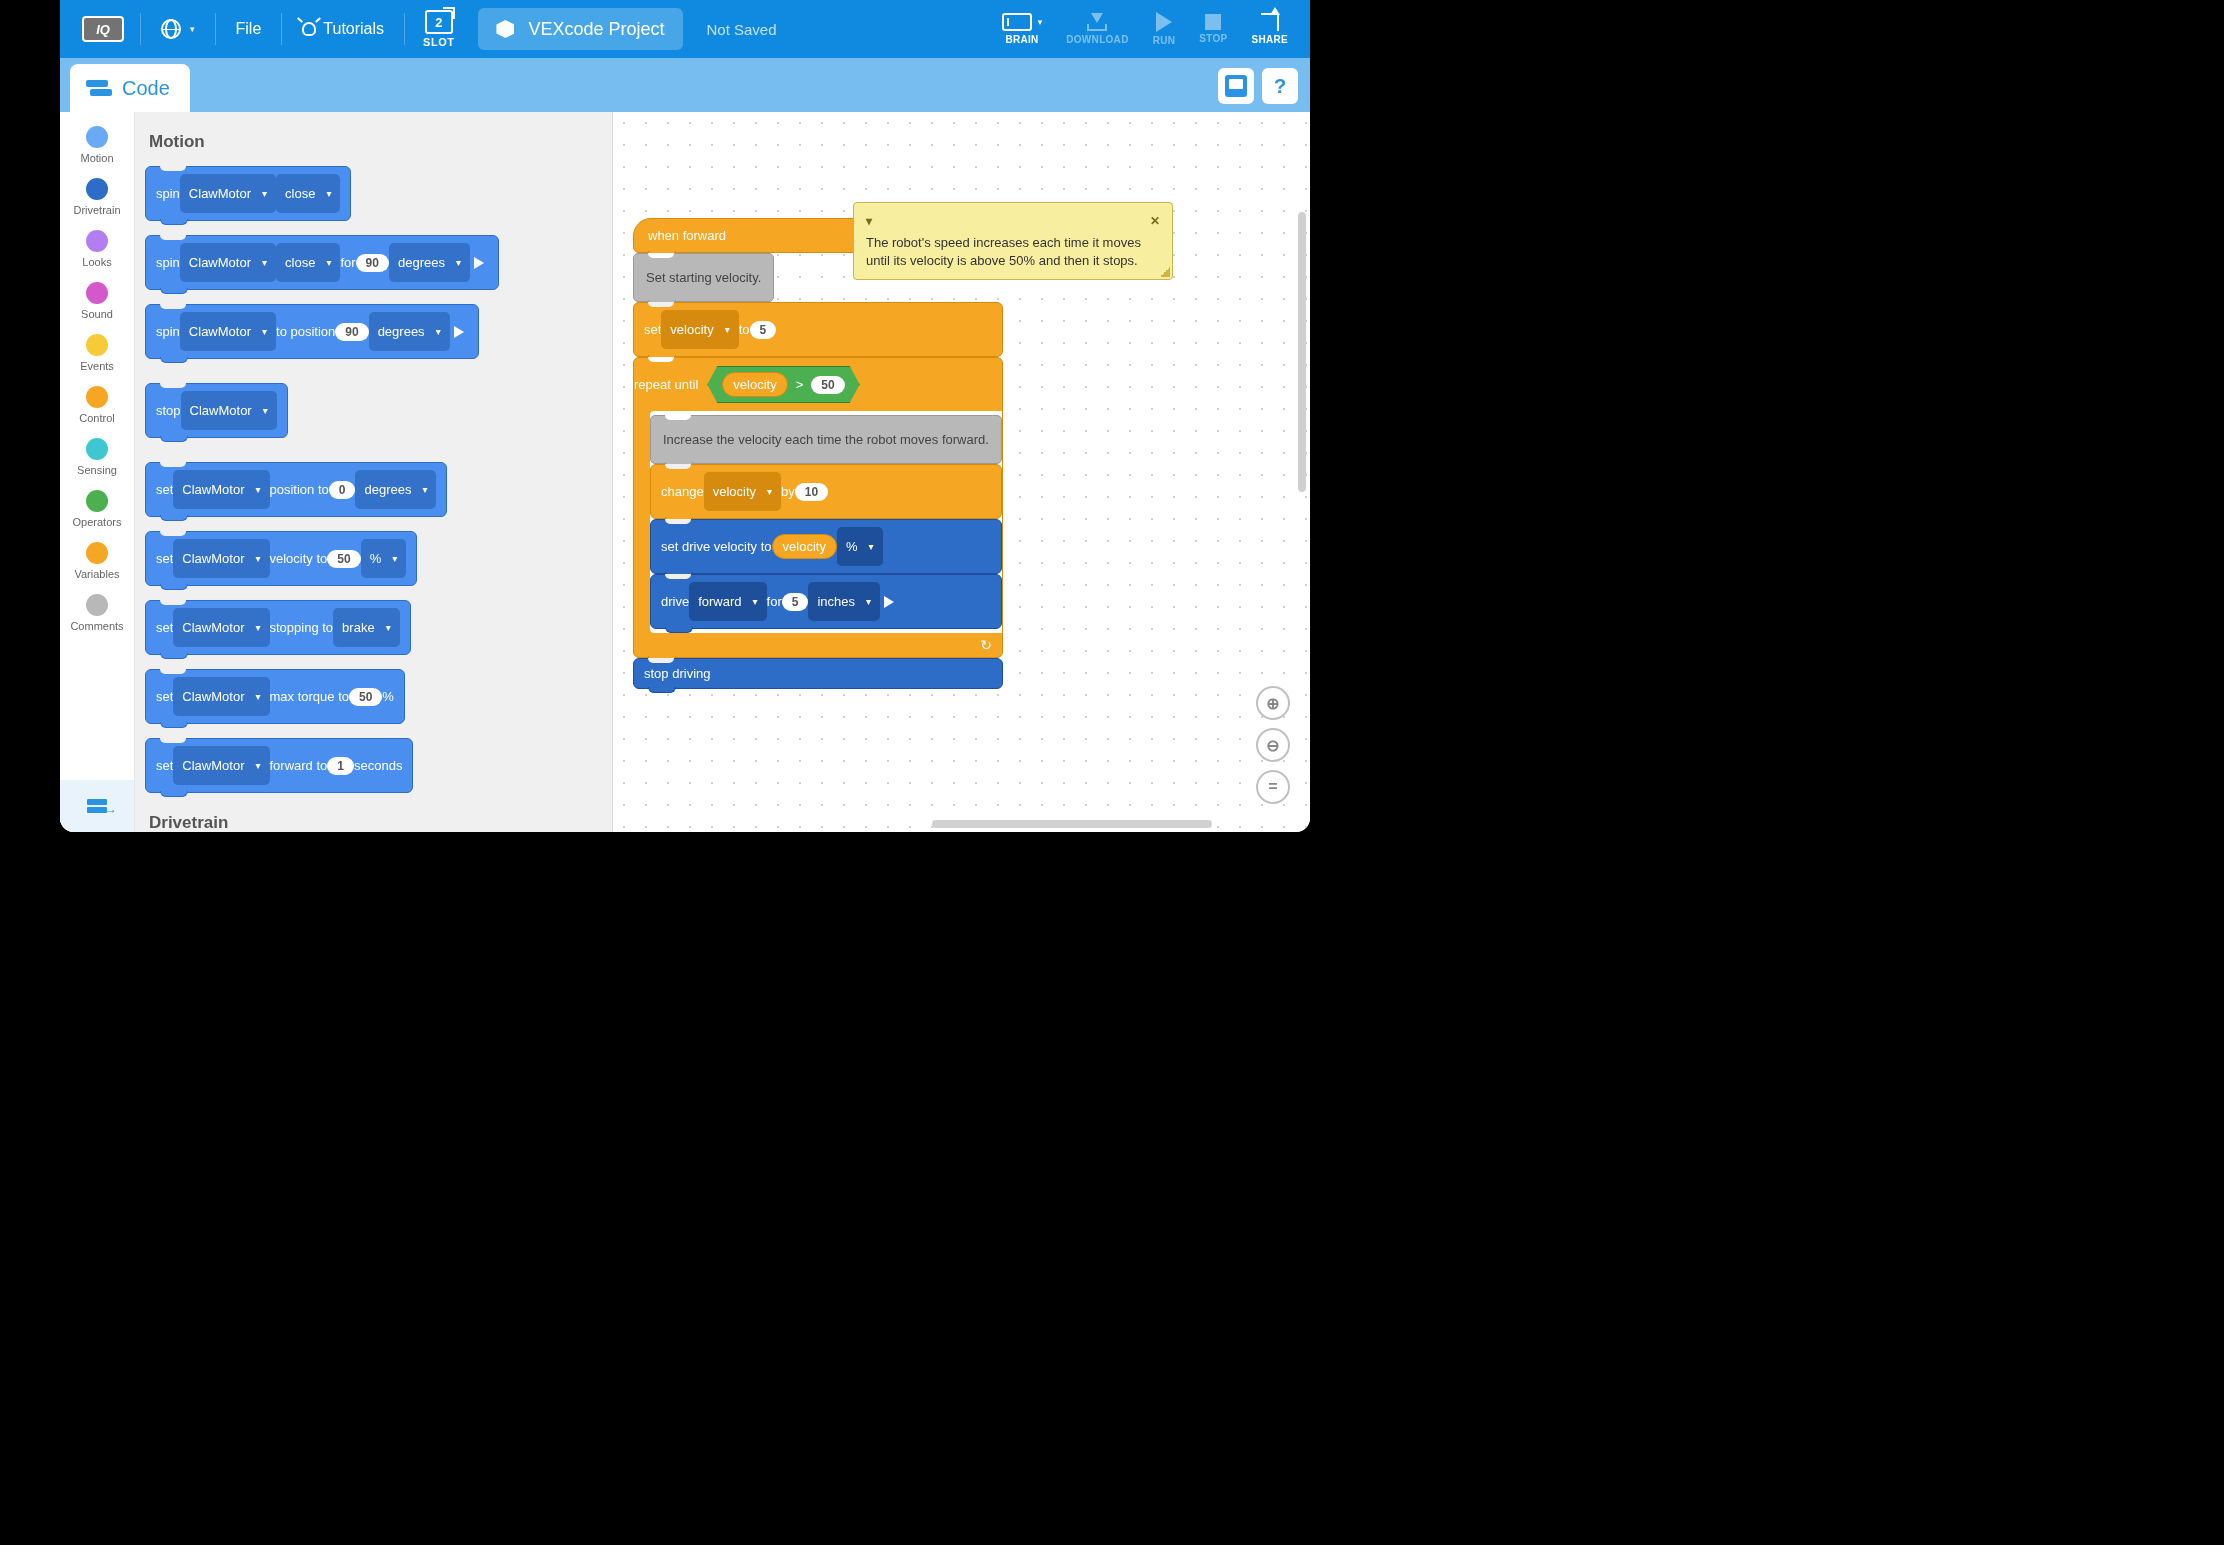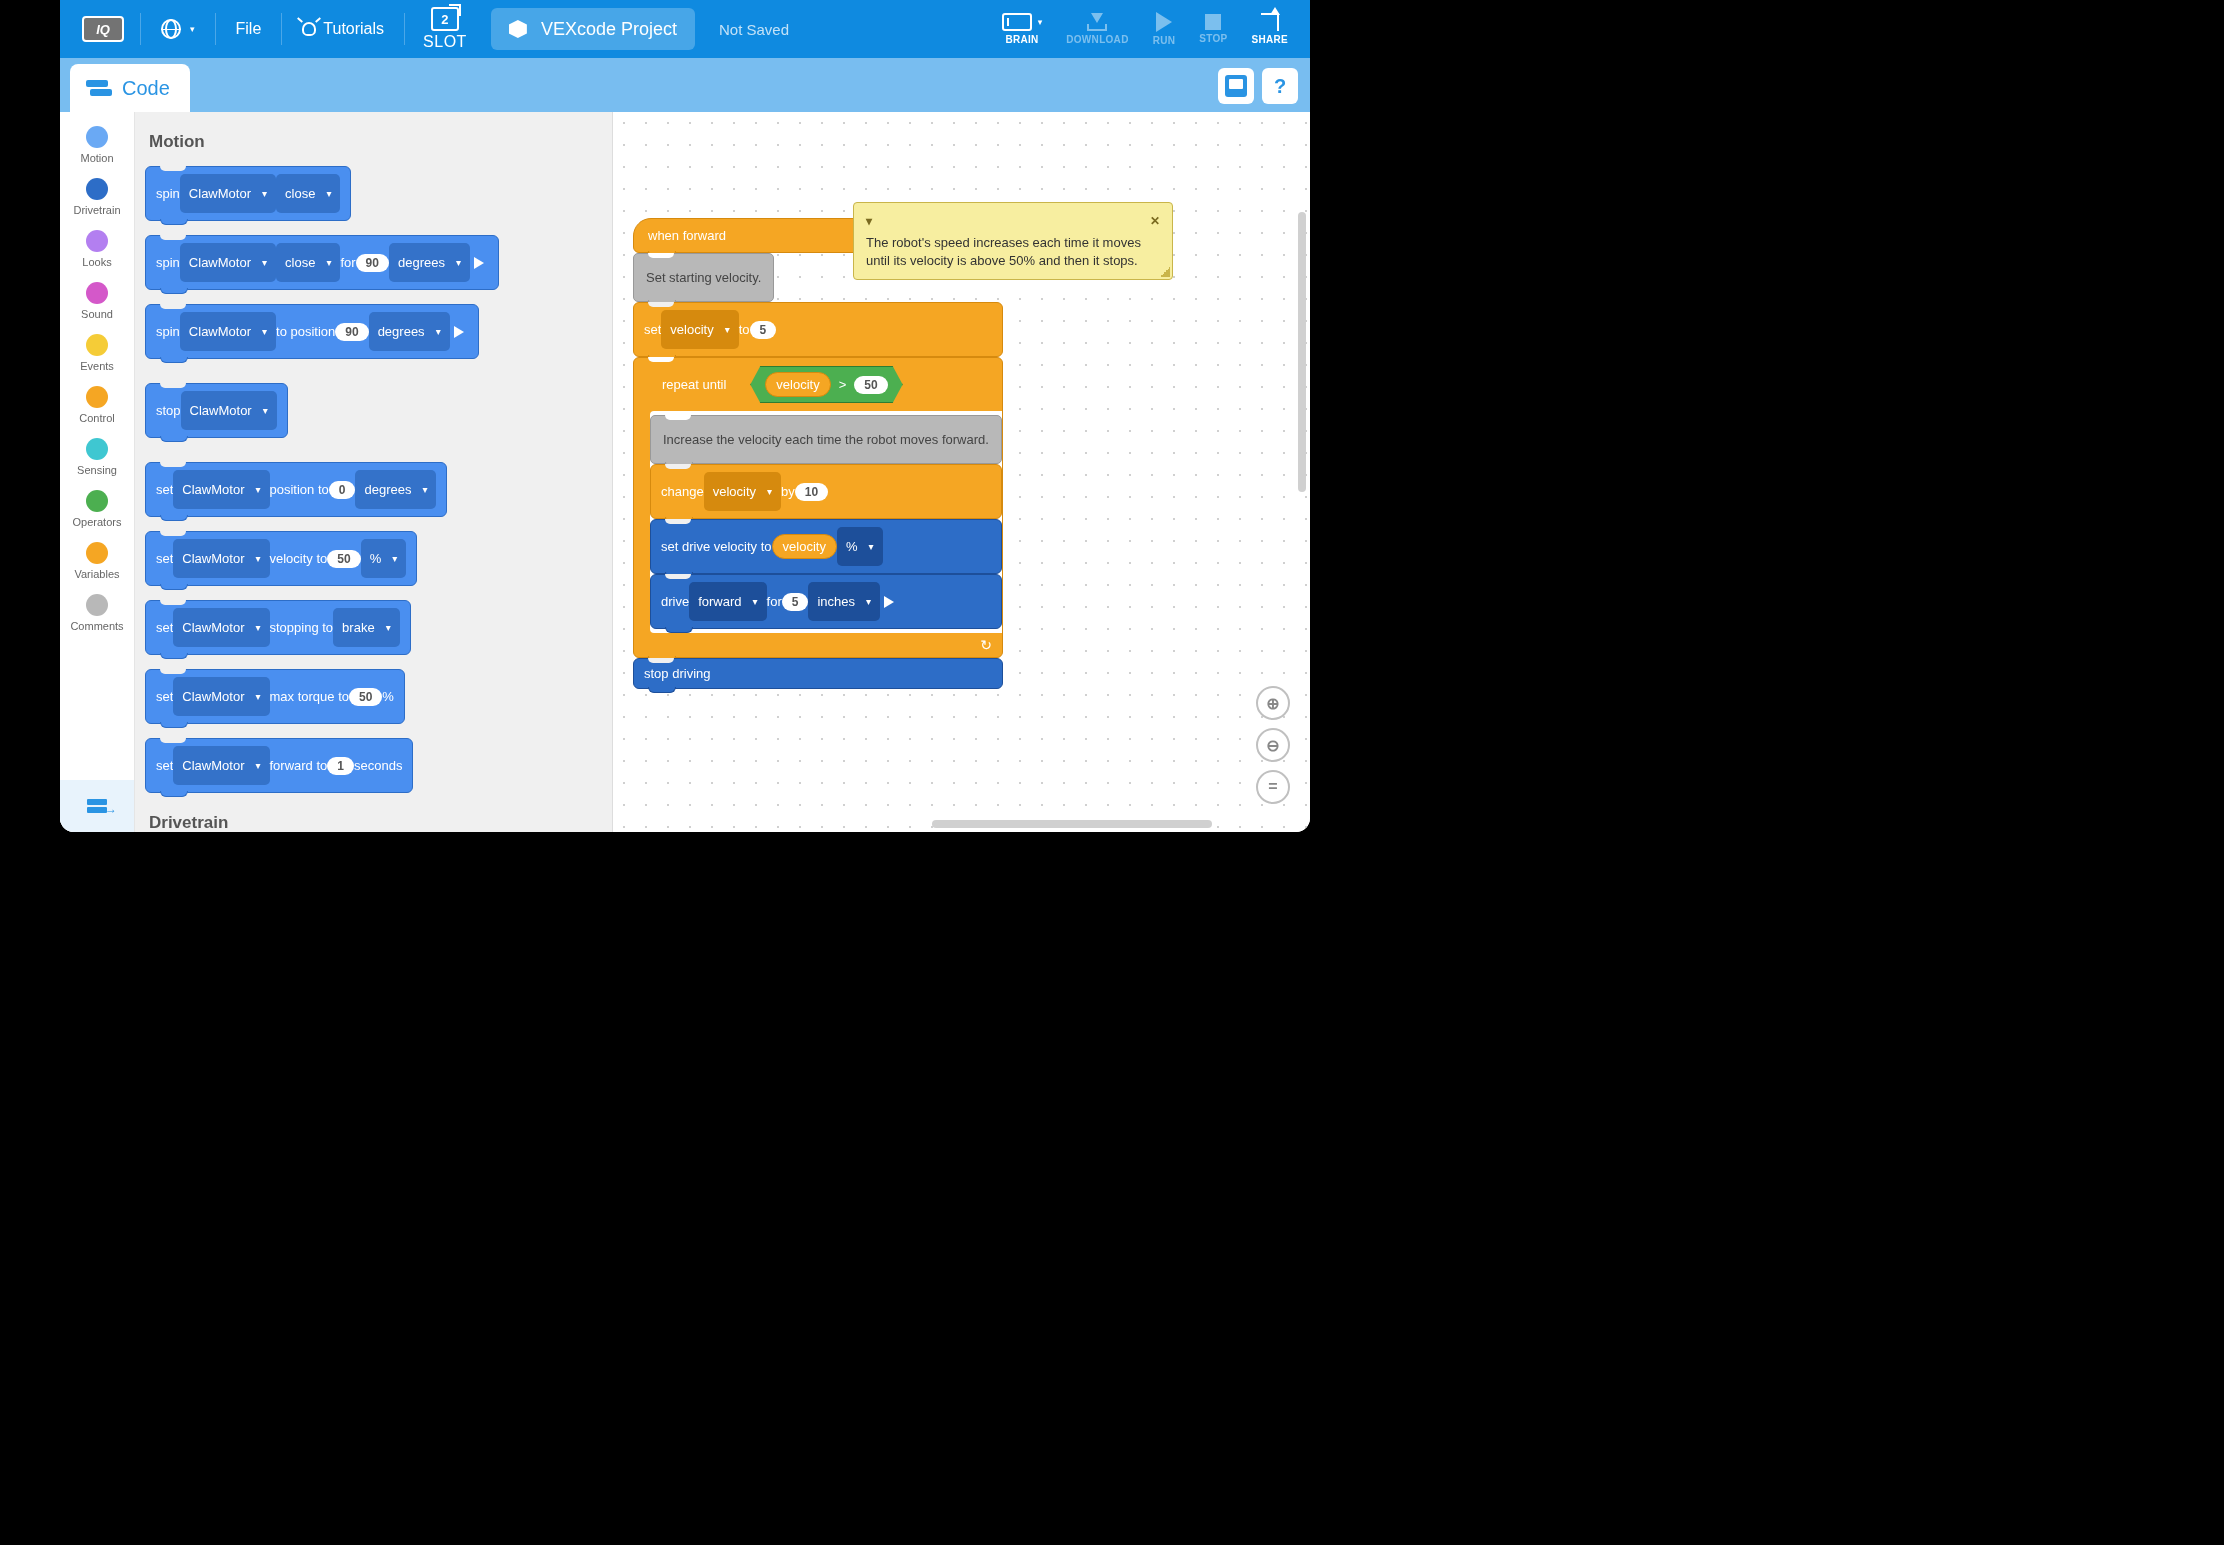--- a/index.html
+++ b/index.html
@@ -5,21 +5,21 @@
 *{margin:0;padding:0;box-sizing:border-box;font-family:-apple-system,BlinkMacSystemFont,"Segoe UI",Helvetica,Arial,sans-serif}
 body{background:#000;display:flex;justify-content:flex-start;align-items:flex-start}
 .app{width:1250px;height:832px;background:#fff;position:relative;overflow:hidden;margin-left:60px;border-radius:0 0 14px 14px}
 .topbar{height:58px;background:#0f8ae0;display:flex;align-items:center;color:#fff;padding:0 12px;gap:4px}
 .tb-logo{background:#737373;border:2px solid #fff;border-radius:4px;width:42px;height:26px;display:flex;align-items:center;justify-content:center;font-weight:800;font-style:italic;font-size:13px;margin:0 10px}
 .tb-btn{padding:0 14px;height:58px;display:flex;align-items:center;gap:7px;color:#fff;font-size:16px;cursor:pointer}
 .tb-sep{width:1px;height:32px;background:rgba(255,255,255,0.25);margin:0 2px}
 .tb-slot{display:flex;flex-direction:column;align-items:center;padding:0 12px;gap:2px}
 .tb-slot-box{width:28px;height:24px;border:2px solid #fff;border-radius:3px;display:flex;align-items:center;justify-content:center;font-size:13px;font-weight:700;position:relative}
 .tb-slot-box::before{content:"";position:absolute;top:-5px;right:-4px;width:10px;height:10px;border:2px solid #fff;border-left:none;border-bottom:none}
-.tb-small{font-size:16px;font-weight:400;letter-spacing:0.5px}
+.tb-small{font-size:11px;font-weight:700;letter-spacing:0.5px}
 .tb-proj{background:#47a6e8;border-radius:6px;height:42px;display:flex;align-items:center;padding:0 18px;gap:14px;margin-left:8px;font-size:18px}
 .tb-proj-icon{width:18px;height:18px;background:#fff;clip-path:polygon(50% 0,100% 25%,100% 75%,50% 100%,0 75%,0 25%)}
 .tb-status{color:rgba(255,255,255,0.75);font-size:15px;margin-left:20px}
 .tb-spacer{flex:1}
 .tb-action{display:flex;flex-direction:column;align-items:center;gap:3px;padding:0 10px;cursor:pointer}
 .tb-action.disabled{opacity:0.45}
 .tb-action .lab{font-size:10px;font-weight:700;letter-spacing:0.3px}
 .icon-brain{width:30px;height:18px;border:2px solid #fff;border-radius:3px;position:relative}
 .icon-brain::after{content:"";position:absolute;inset:3px;border-left:2px solid #fff}
 .icon-download{width:20px;height:18px;position:relative}
@@ -71,21 +71,21 @@
 .comment-block{background:#b8b8b8;border:1px solid #999;border-radius:5px;padding:16px 12px;color:#444;font-size:13px;position:relative;display:inline-block}
 .comment-block::before{content:"";position:absolute;top:-1px;left:14px;width:26px;height:5px;background:#f0f0f0;border-radius:0 0 6px 6px}
 .comment-block.incanvas::before{background:#fff}
 .comment-block::after{content:"";position:absolute;bottom:-5px;left:14px;width:26px;height:5px;background:#b8b8b8;border:1px solid #999;border-top:none;border-radius:0 0 6px 6px}
 .ob{background:#f5a623;border:1px solid #d68a0e}
 .ob::after{background:#f5a623;border-color:#d68a0e}
 .ob .pill{background:#d68a0e}
 .var-pill{background:#f5a623;border:1px solid #d68a0e;border-radius:14px;padding:4px 10px;display:inline-flex;align-items:center;gap:6px;color:#fff}
 .cwrap{background:#f5a623;border:1px solid #d68a0e;border-radius:6px;display:inline-block;position:relative;padding:0}
 .cwrap::before{content:"";position:absolute;top:-1px;left:14px;width:26px;height:5px;background:#fff;border-radius:0 0 6px 6px}
-.cwrap-head{padding:8px 28px;display:flex;align-items:center;gap:24px;color:#fff;font-size:13px;font-weight:500}
+.cwrap-head{padding:8px 0;display:flex;align-items:center;gap:9px;color:#fff;font-size:13px;font-weight:500}
 .hex{background:#4caf50;border:1px solid #2e7d32;padding:5px 14px;display:inline-flex;align-items:center;gap:8px;clip-path:polygon(10px 0,calc(100% - 10px) 0,100% 50%,calc(100% - 10px) 100%,10px 100%,0 50%)}
 .cwrap-body{margin-left:16px;background:#fff;padding:4px 0;border-radius:4px 0 0 4px;min-width:180px}
 .cwrap-body .block,.cwrap-body .comment-block{margin-bottom:0}
 .cwrap-body .comment-block::before{background:#fff}
 .cwrap-foot{height:24px;position:relative;display:flex;justify-content:flex-end;align-items:center;padding-right:10px}
 .cwrap-foot::after{content:"";position:absolute;bottom:-5px;left:14px;width:26px;height:5px;background:#f5a623;border:1px solid #d68a0e;border-top:none;border-radius:0 0 6px 6px}
 .loop-arrow{color:#fff;font-size:14px}
 .note{position:absolute;left:240px;top:90px;width:320px;background:#f7eea0;border:1px solid #c9b54a;border-radius:4px;padding:10px 12px;color:#333;font-size:13px;line-height:1.35}
 .note-head{display:flex;justify-content:space-between;color:#7a6a20;font-size:12px;margin-bottom:5px}
 .note-head span{cursor:pointer;font-weight:700}

